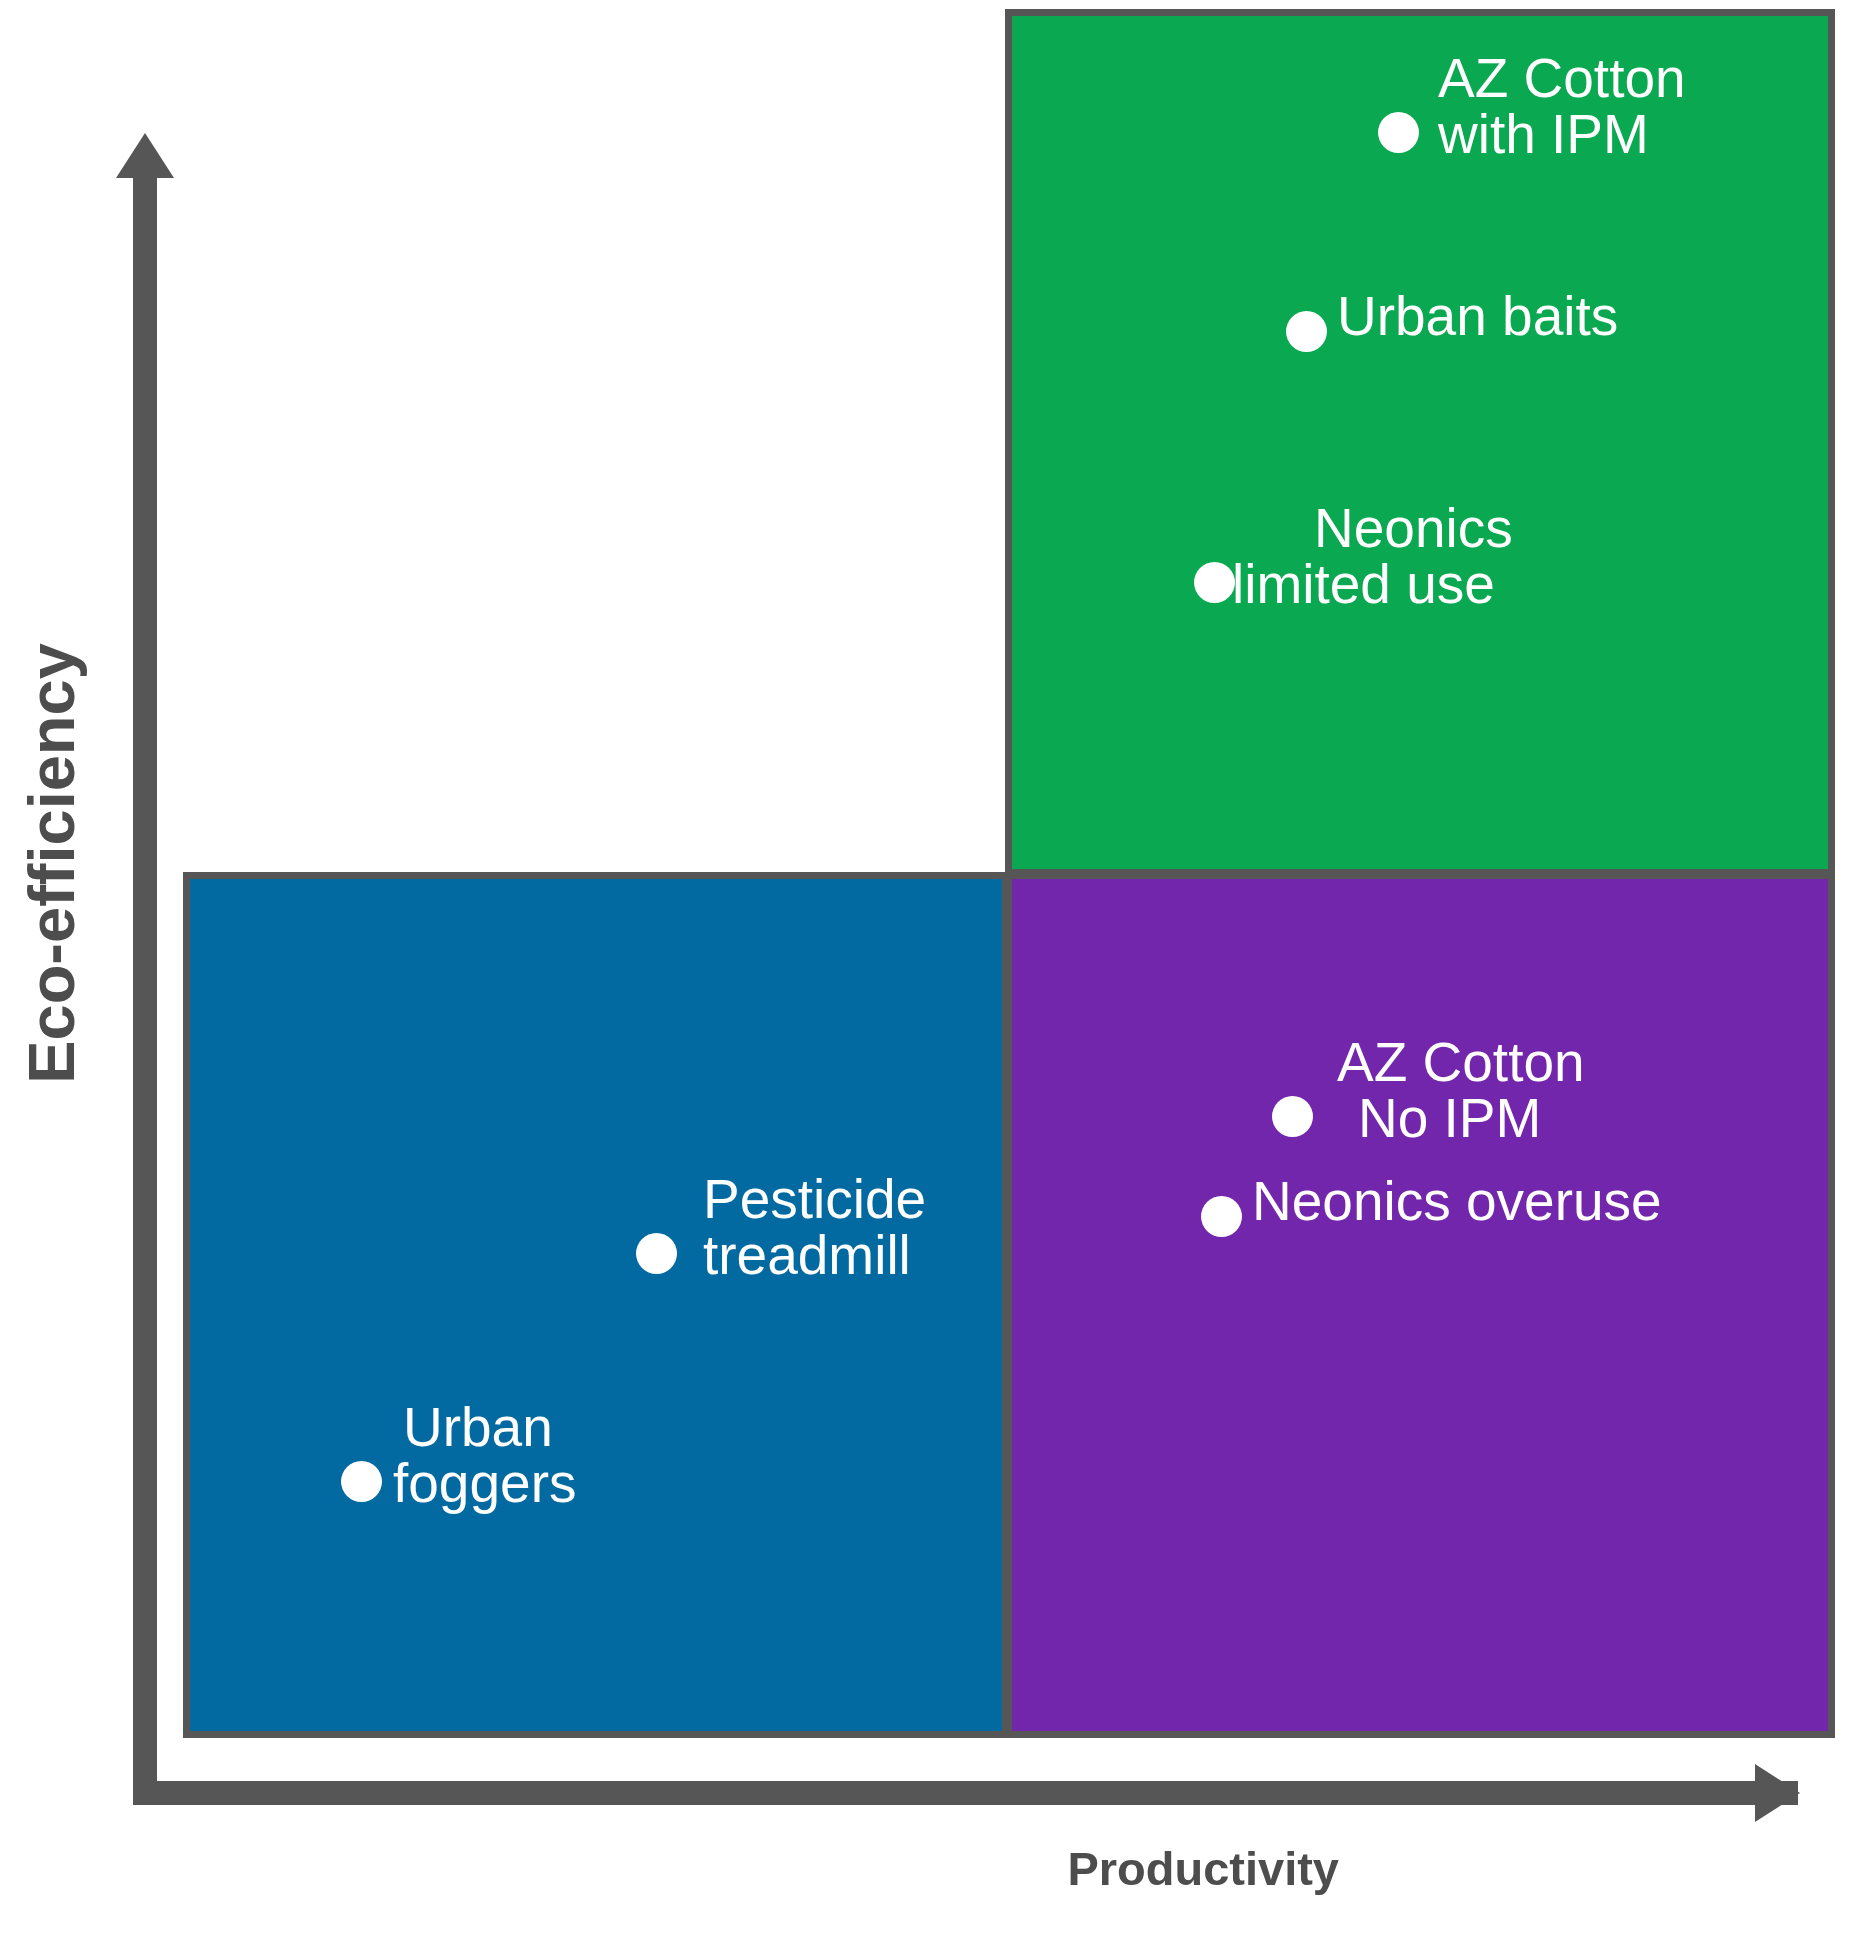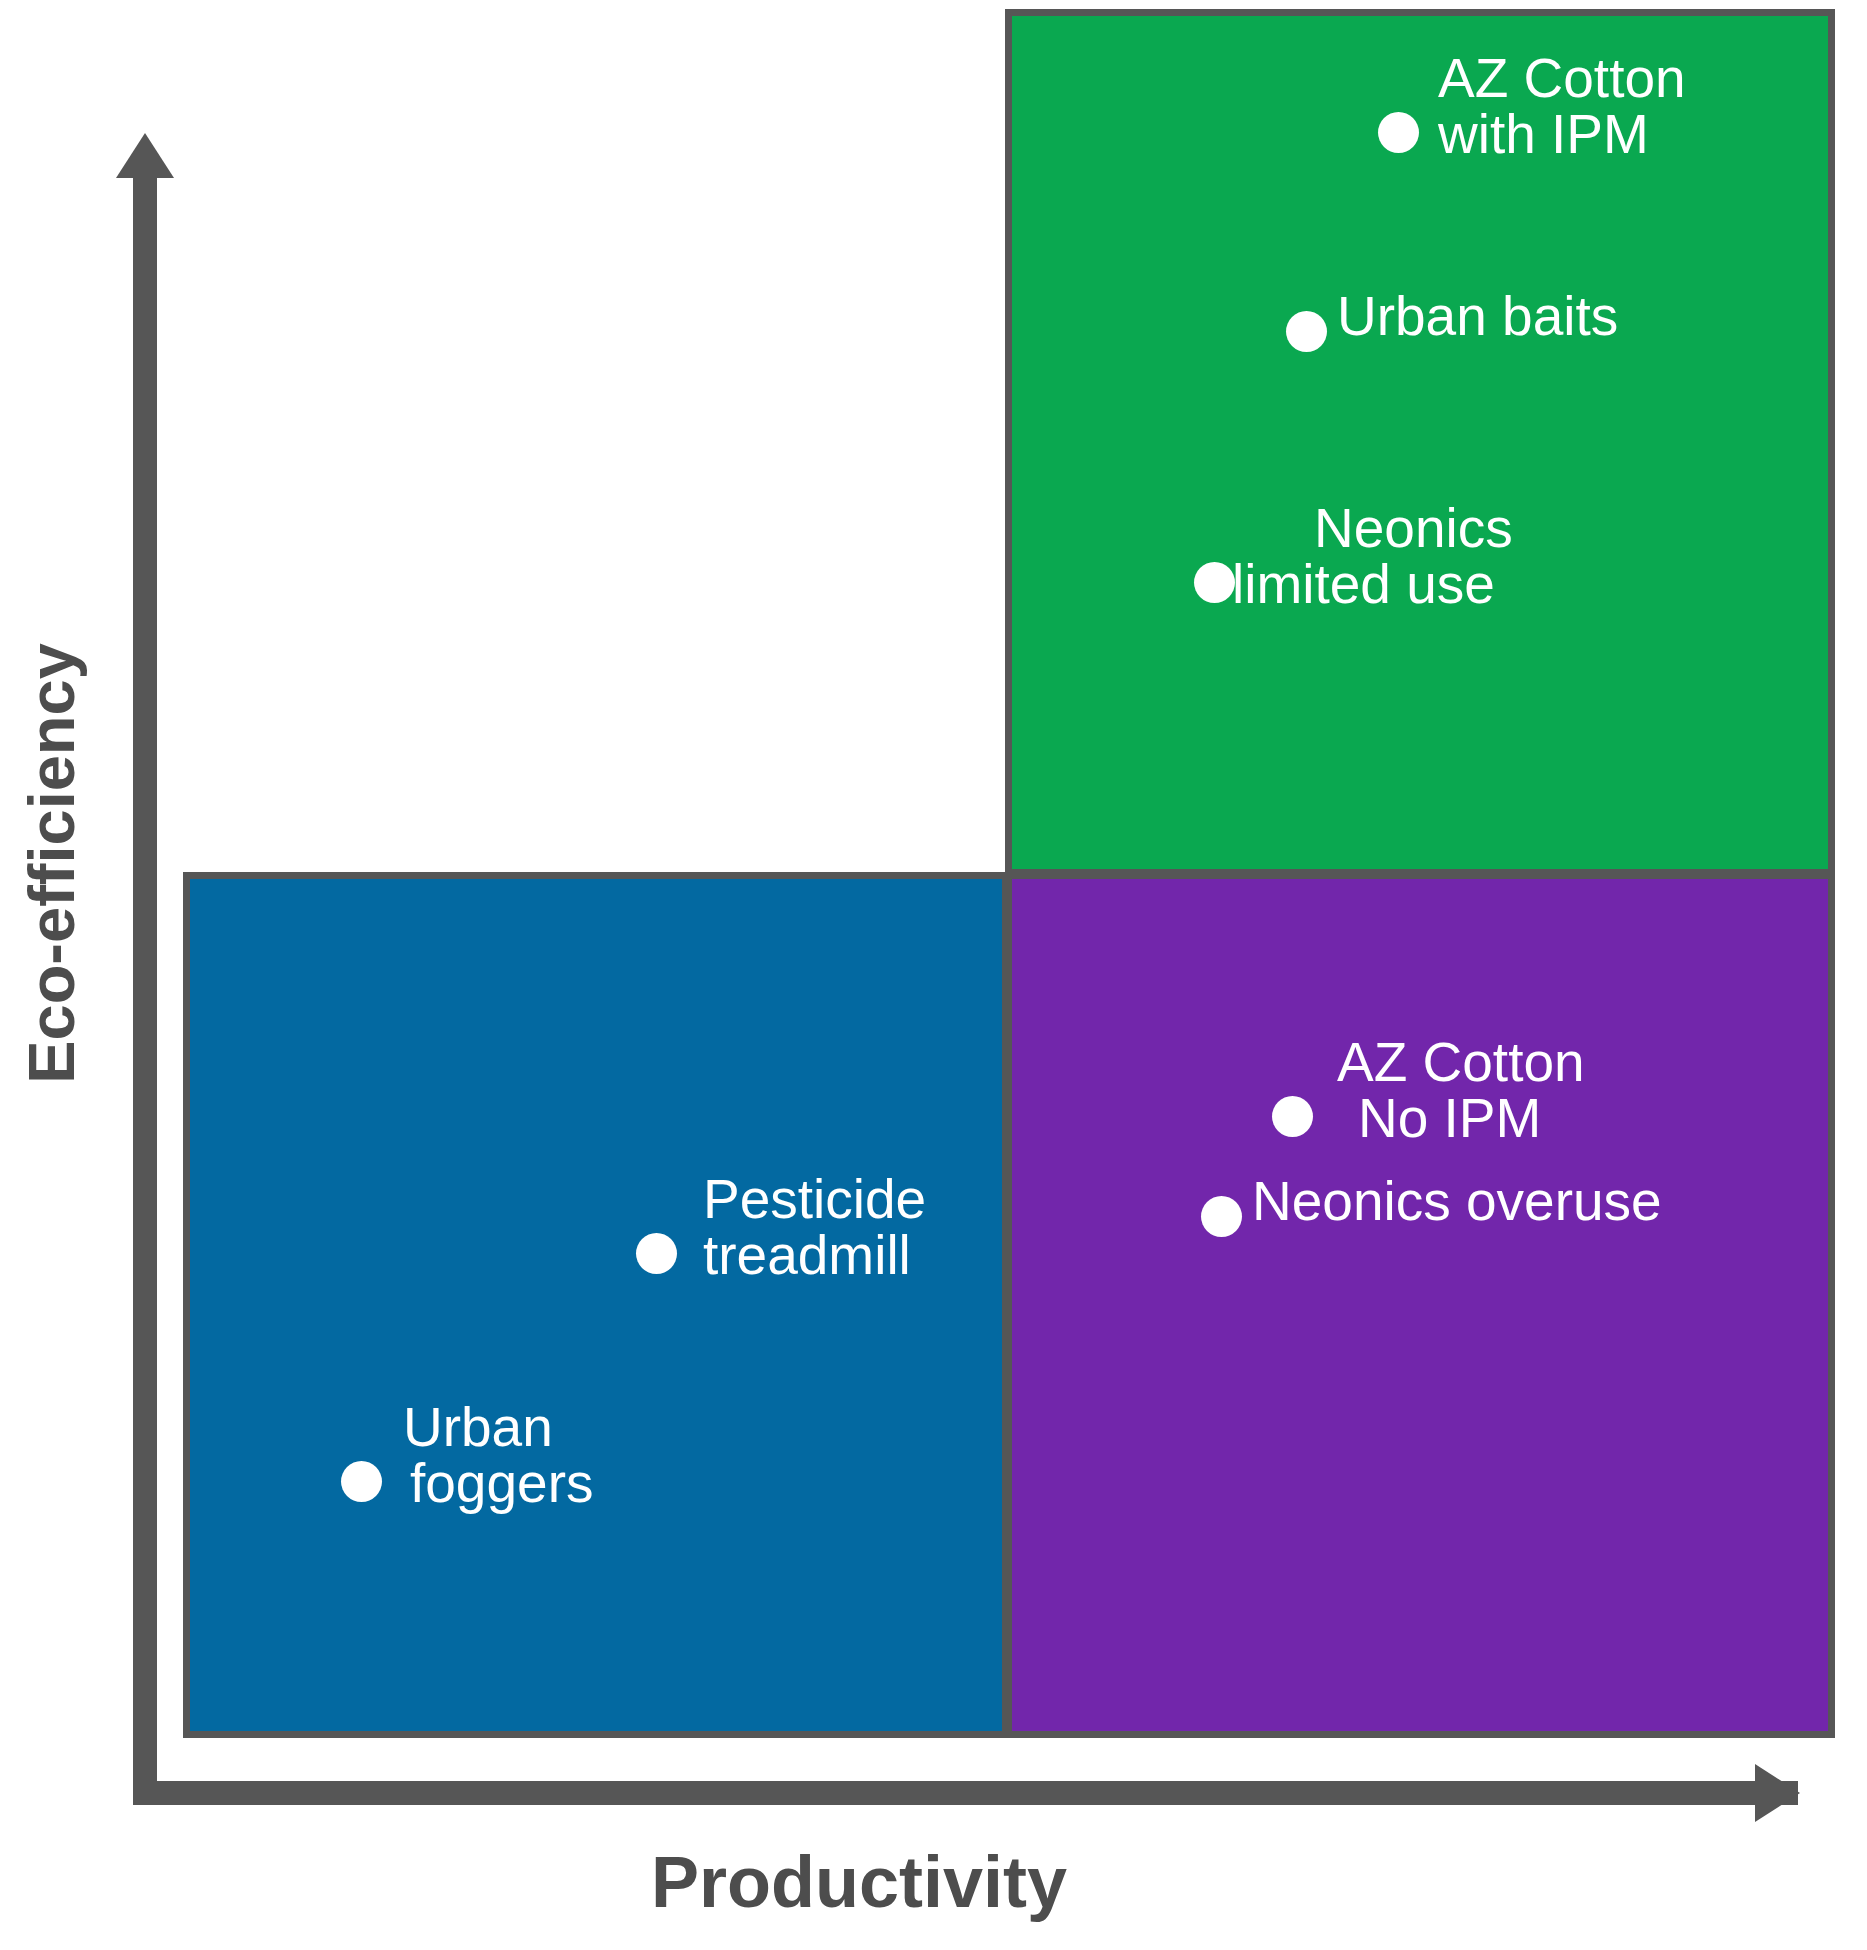--- a/index.html
+++ b/index.html
@@ -19,21 +19,21 @@
   #x-axis-arrow{position:absolute;left:1755px;top:1764px;width:0;height:0;
       border-top:29px solid transparent;border-bottom:29px solid transparent;
       border-left:45px solid #565656;}
 
   
   #y-axis-title{position:absolute;left:-293px;top:826px;width:688px;
       text-align:center;font-size:65px;font-weight:bold;color:#4d4d4d;
       transform:rotate(-90deg);transform-origin:center center;
       letter-spacing:0px;white-space:nowrap;}
   #x-axis-title{position:absolute;left:651px;top:1841px;width:688px;
-      text-align:left;font-size:72px;font-weight:bold;color:#4d4d4d;
+      text-align:right;font-size:47px;font-weight:bold;color:#4d4d4d;
       white-space:nowrap;}
 
   
   #matrix{position:absolute;left:183px;top:8.6px;width:1652px;height:1729px;}
   .quadrant{position:absolute;box-sizing:border-box;
       border:7.7px solid #565656;}
   #quad-blue  {left:0px;   top:0px;    width:826px; height:867px;}
   #quad-green {left:822px; top:0px;    width:830px; height:867px;}
   #quad-red   {left:0px;   top:863px; width:826px; height:866px;}
   #quad-purple{left:822px; top:863px; width:830px; height:866px;}
@@ -82,21 +82,21 @@
 
     <div class="quadrant" id="quad-red" style="background: #0369a1;">
       <div class="point" style="left:446px;top:354px;">
         <div class="dot"></div>
         <div class="plabel right2" style="left:67px;">Pesticide</div>
         <div class="plabel right2" style="left:67px;top:-5.2px;">treadmill</div>
       </div>
       <div class="point" style="left:151px;top:582px;">
         <div class="dot"></div>
         <div class="plabel right2" style="left:62px;">Urban</div>
-        <div class="plabel right2" style="left:69px;top:-5.2px;text-align:center;">foggers</div>
+        <div class="plabel right2" style="left:52px;top:-5.2px;text-align:center;">foggers</div>
       </div>
     </div>
 
     <div class="quadrant" id="quad-purple" style="background: rgb(114, 38, 171);">
       <div class="point" style="left:260px;top:217px;">
         <div class="dot"></div>
         <div class="plabel right2" style="left:65px;">AZ Cotton</div>
         <div class="plabel right2" style="left:86px;top:-5.2px;">No IPM</div>
       </div>
       <div class="point" style="left:189px;top:317px;">

